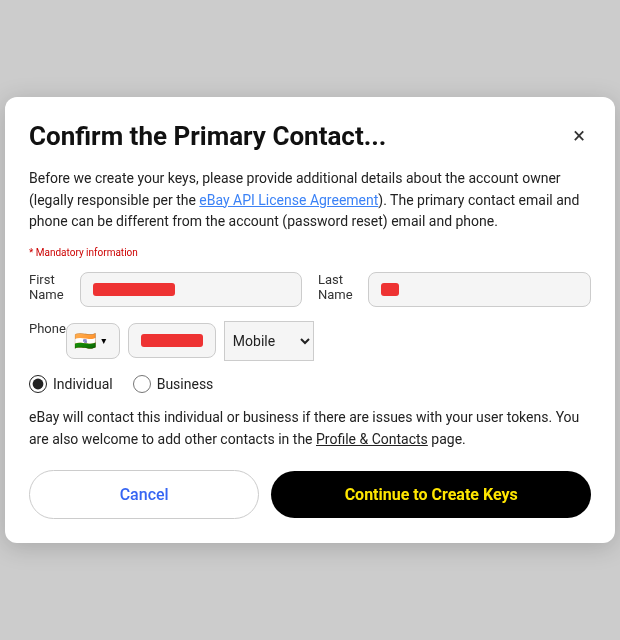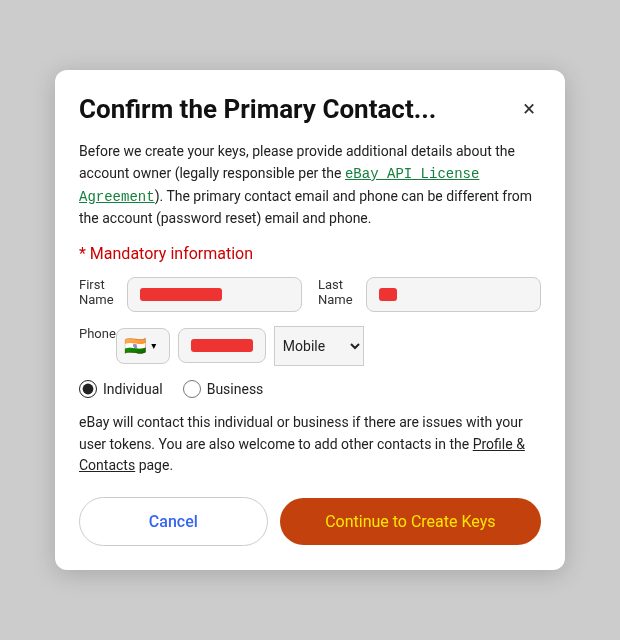--- a/index.html
+++ b/index.html
@@ -15,21 +15,21 @@
       align-items: center;
       justify-content: center;
       width: 620px;
       height: 640px;
       overflow: hidden;
     }
 
     .modal {
       background: #fff;
       border-radius: 12px;
-      width: 510px;
+      width: 610px;
       max-height: 630px;
       padding: 24px 24px 24px 24px;
       position: relative;
       box-shadow: 0 4px 24px rgba(0,0,0,0.18);
     }
 
     .modal-header {
       display: flex;
       align-items: flex-start;
       justify-content: space-between;
@@ -58,27 +58,26 @@
     }
 
     .description {
       font-size: 14px;
       color: #222;
       line-height: 1.55;
       margin-bottom: 14px;
     }
 
     .description a {
-      color: #15803d;
+      color: #3b82f6;
       text-decoration: underline;
-      font-family: Liberation Mono, monospace;
     }
 
     .mandatory-label {
-      font-size: 16px;
+      font-size: 10px;
       color: #c00;
       margin-bottom: 14px;
     }
 
     .form-row {
       display: flex;
       gap: 16px;
       margin-bottom: 14px;
     }
 
@@ -207,24 +206,24 @@
       font-weight: 500;
       cursor: pointer;
       text-align: center;
     }
 
     .btn-continue {
       flex: 1.4;
       padding: 14px 0;
       border: none;
       border-radius: 50px;
-      background: #c2410c;
+      background: #000000;
       color: #ffe600;
       font-size: 16px;
-      font-weight: 400;
+      font-weight: 700;
       cursor: pointer;
       text-align: center;
     }
 
     
     .input-redacted {
       position: relative;
     }
 
     .redact-bar {

